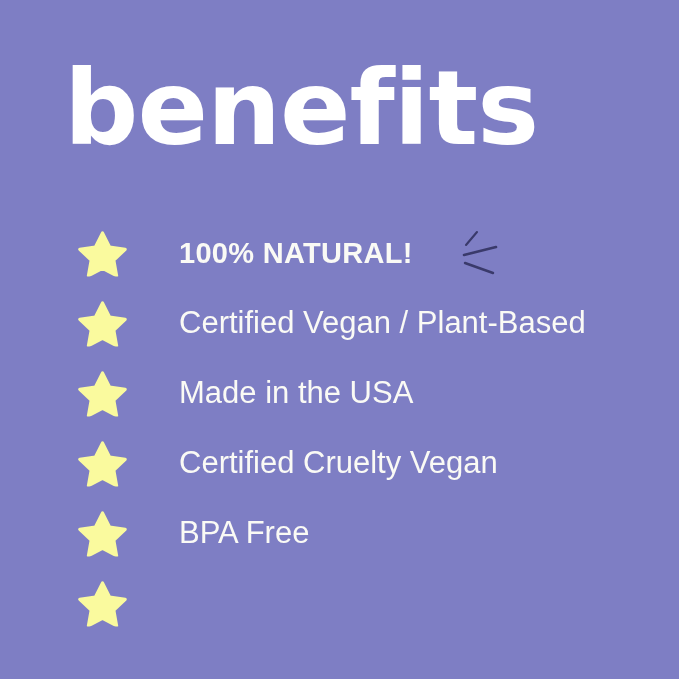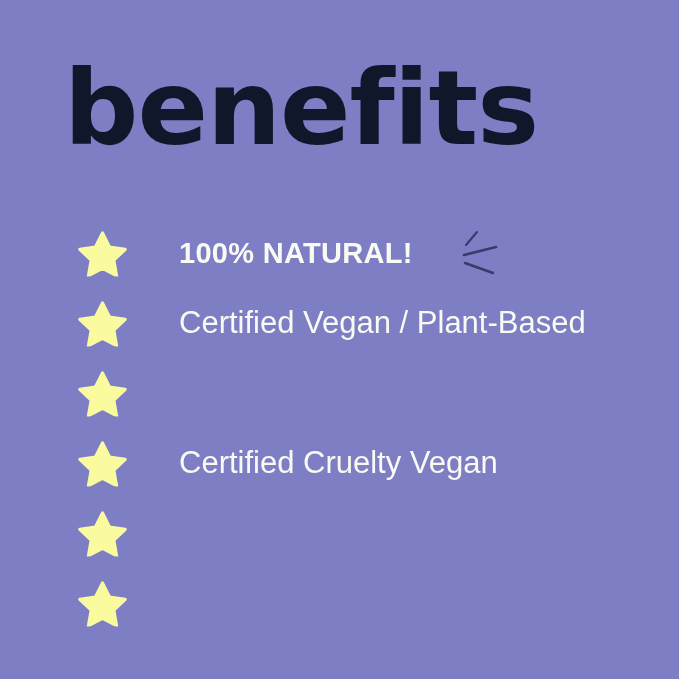--- a/index.html
+++ b/index.html
@@ -82,21 +82,21 @@
     width: 56px;
     height: 54px;
     overflow: visible;
   }
 </style>
 </head>
 <body>
 
 <div id="poster" style="background: rgb(126, 126, 196);">
 
-  <div id="title" style="color: #0f172a;">benefits</div>
+  <div id="title" style="color: #ffffff;">benefits</div>
 
   <ul id="benefit-list">
       <li class="benefit-row is-emphasis">
         <span class="star-icon"><svg viewBox="0 0 50 48" width="49" height="47" aria-hidden="true">
             <path fill="#FAFA9E" stroke="#FAFA9E" stroke-width="3.2" stroke-linejoin="round" d="M25 3.5 L32.2 17.9 L48.2 20.2 L36.6 31.4 L39.4 47.2 L25 39.7 L10.6 47.2 L13.4 31.4 L1.8 20.2 L17.8 17.9 Z"></path>
           </svg></span>
         <span class="benefit-label" style="color: rgb(250, 250, 245);">100% NATURAL!</span>
         <span class="emphasis-marks"><svg viewBox="0 0 56 54" width="56" height="54" aria-hidden="true">
             <g stroke="#3A3A6B" stroke-linecap="round" fill="none">
               <path d="M10 19 L21 6" stroke-width="2.1"></path>
@@ -108,31 +108,33 @@
       <li class="benefit-row">
         <span class="star-icon"><svg viewBox="0 0 50 48" width="49" height="47" aria-hidden="true">
             <path fill="#FAFA9E" stroke="#FAFA9E" stroke-width="3.2" stroke-linejoin="round" d="M25 3.5 L32.2 17.9 L48.2 20.2 L36.6 31.4 L39.4 47.2 L25 39.7 L10.6 47.2 L13.4 31.4 L1.8 20.2 L17.8 17.9 Z"></path>
           </svg></span>
         <span class="benefit-label" style="color: rgb(250, 250, 245);">Certified Vegan / Plant-Based</span>
       </li>
       <li class="benefit-row">
         <span class="star-icon"><svg viewBox="0 0 50 48" width="49" height="47" aria-hidden="true">
             <path fill="#FAFA9E" stroke="#FAFA9E" stroke-width="3.2" stroke-linejoin="round" d="M25 3.5 L32.2 17.9 L48.2 20.2 L36.6 31.4 L39.4 47.2 L25 39.7 L10.6 47.2 L13.4 31.4 L1.8 20.2 L17.8 17.9 Z"></path>
           </svg></span>
+        <span class="benefit-label" style="color: rgb(250, 250, 245);">Made in the USA</span>
       </li>
       <li class="benefit-row">
         <span class="star-icon"><svg viewBox="0 0 50 48" width="49" height="47" aria-hidden="true">
             <path fill="#FAFA9E" stroke="#FAFA9E" stroke-width="3.2" stroke-linejoin="round" d="M25 3.5 L32.2 17.9 L48.2 20.2 L36.6 31.4 L39.4 47.2 L25 39.7 L10.6 47.2 L13.4 31.4 L1.8 20.2 L17.8 17.9 Z"></path>
           </svg></span>
         <span class="benefit-label" style="color: rgb(250, 250, 245);">Certified Cruelty Vegan</span>
       </li>
       <li class="benefit-row">
         <span class="star-icon"><svg viewBox="0 0 50 48" width="49" height="47" aria-hidden="true">
             <path fill="#FAFA9E" stroke="#FAFA9E" stroke-width="3.2" stroke-linejoin="round" d="M25 3.5 L32.2 17.9 L48.2 20.2 L36.6 31.4 L39.4 47.2 L25 39.7 L10.6 47.2 L13.4 31.4 L1.8 20.2 L17.8 17.9 Z"></path>
           </svg></span>
+        <span class="benefit-label" style="color: rgb(250, 250, 245);">BPA Free</span>
       </li>
       <li class="benefit-row">
         <span class="star-icon"><svg viewBox="0 0 50 48" width="49" height="47" aria-hidden="true">
             <path fill="#FAFA9E" stroke="#FAFA9E" stroke-width="3.2" stroke-linejoin="round" d="M25 3.5 L32.2 17.9 L48.2 20.2 L36.6 31.4 L39.4 47.2 L25 39.7 L10.6 47.2 L13.4 31.4 L1.8 20.2 L17.8 17.9 Z"></path>
           </svg></span>
       </li>
     </ul>
 
 </div>
 

